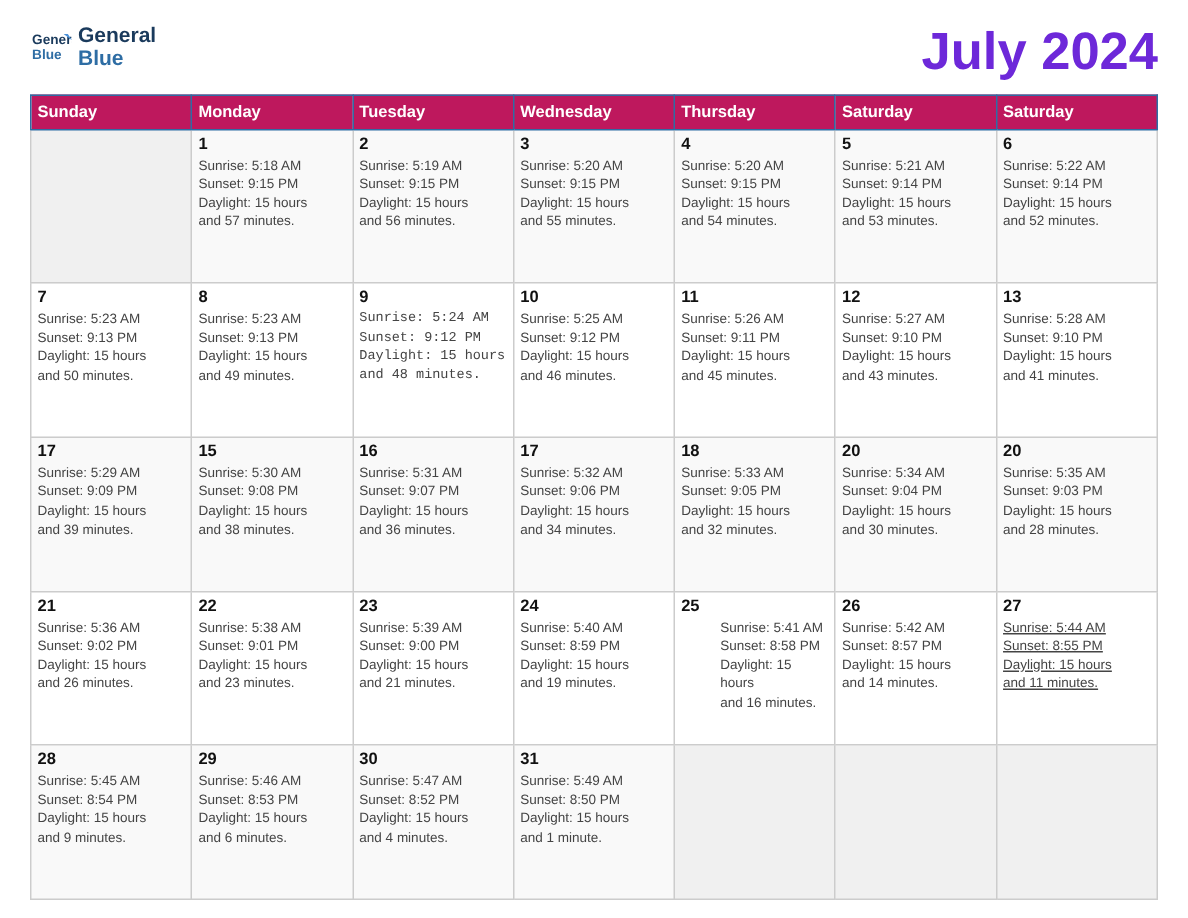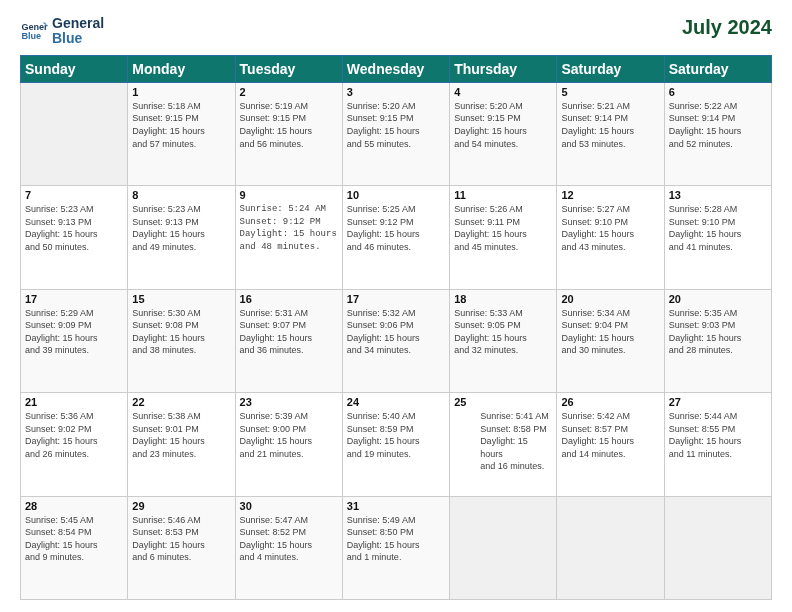--- a/index.html
+++ b/index.html
@@ -29,41 +29,41 @@
       gap: 4px;
     }
     .logo-icon {
       width: 28px;
       height: 28px;
     }
     .title-section {
       text-align: right;
     }
     .main-title {
-      font-size: 20px;
+      font-size: 35px;
       font-weight: bold;
-      color: #14532d;
+      color: #6d28d9;
       line-height: 1.1;
     }
     .subtitle {
       font-size: 13px;
       color: #333;
       margin-top: 2px;
     }
     .calendar {
       flex: 1;
       border: 1px solid #ccc;
       border-collapse: collapse;
       width: 100%;
       table-layout: fixed;
     }
     .calendar thead tr th {
-      background-color: #0f766e;
+      background-color: #be185d;
       color: #fff;
-      font-size: 14px;
+      font-size: 11px;
       font-weight: bold;
       padding: 5px 4px;
       text-align: left;
       border: 1px solid #2e6da4;
     }
     .calendar tbody tr td {
       vertical-align: top;
       border: 1px solid #ccc;
       padding: 3px 4px;
       font-size: 9.5px;
@@ -309,21 +309,21 @@
           </td>
           <td>
             <span class="day-number">26</span>
             <div class="cell-text" style="white-space: pre-line;">Sunrise: 5:42 AM
 Sunset: 8:57 PM
 Daylight: 15 hours
 and 14 minutes.</div>
           </td>
           <td>
             <span class="day-number">27</span>
-            <div class="cell-text" style="white-space: pre-line;">Sunrise: 5:44 AM
+            <div class="cell-text" style="white-space: pre-line; text-decoration: underline;">Sunrise: 5:44 AM
 Sunset: 8:55 PM
 Daylight: 15 hours
 and 11 minutes.</div>
           </td>
         </tr>
         <tr>
           <td>
             <span class="day-number">28</span>
             <div class="cell-text" style="white-space: pre-line;">Sunrise: 5:45 AM
 Sunset: 8:54 PM

